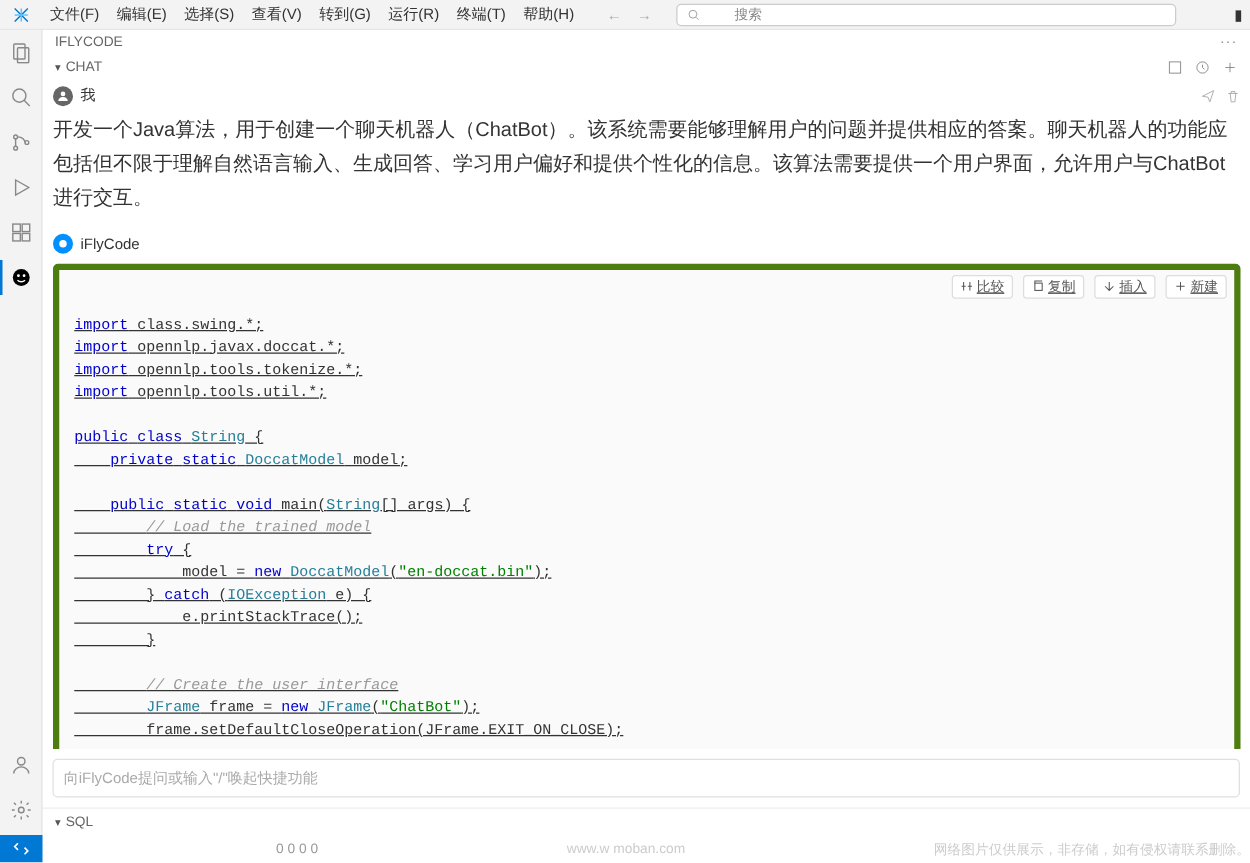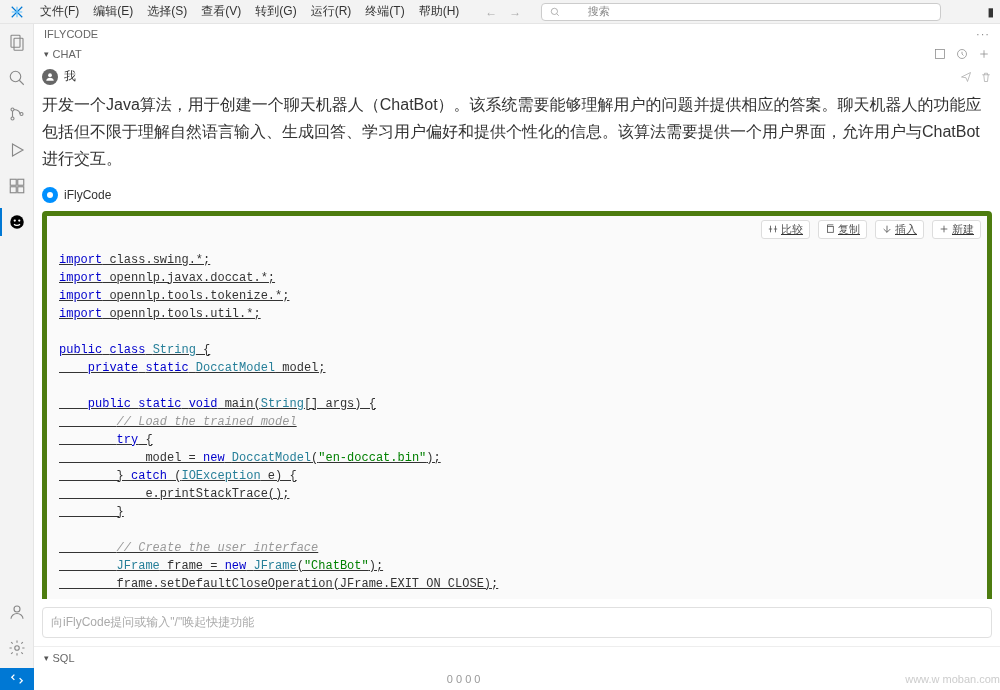--- a/index.html
+++ b/index.html
@@ -269,13 +269,14 @@
 </div>
 
 <div class="footer">
   <div class="footer-badge">
       <svg viewBox="0 0 16 16" fill="none" stroke="#fff" stroke-width="1.5">
         <path d="M5 3L2 6l3 3M11 7l3 3-3 3"></path>
       </svg>
     </div>
   <span class="footer-text">0 0  0  0</span>
   <span class="watermark">www.w moban.com</span>
+  <span class="watermark">网络图片仅供展示，非存储，如有侵权请联系删除。</span>
 </div>
 
 </body></html>

